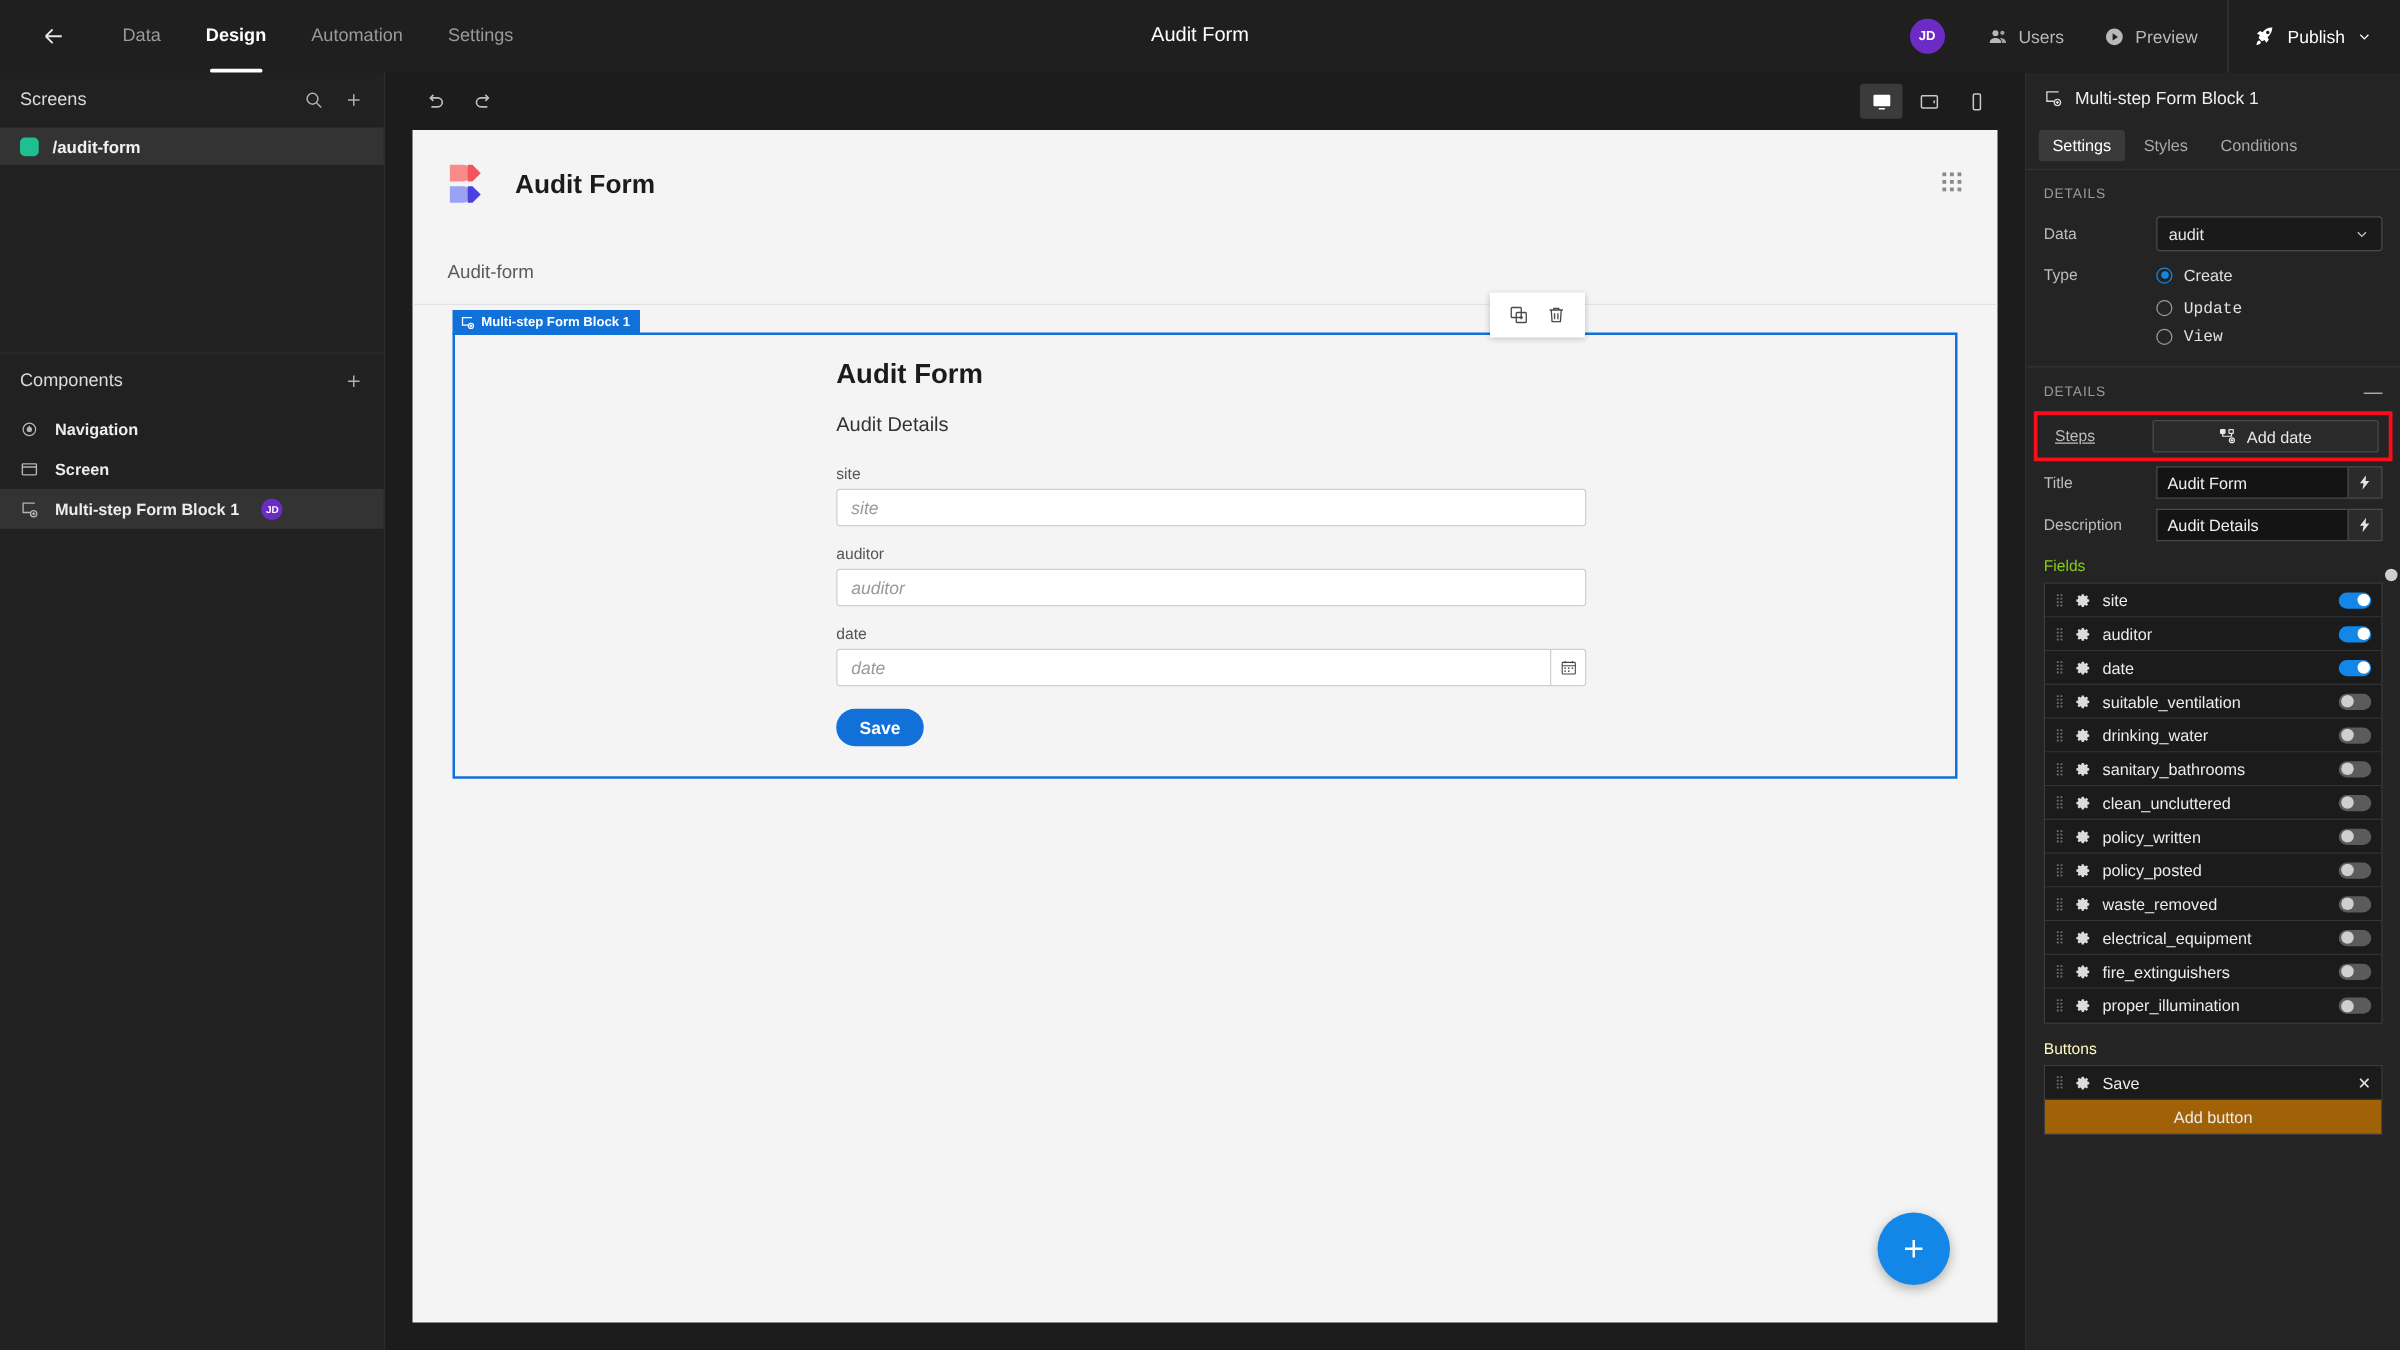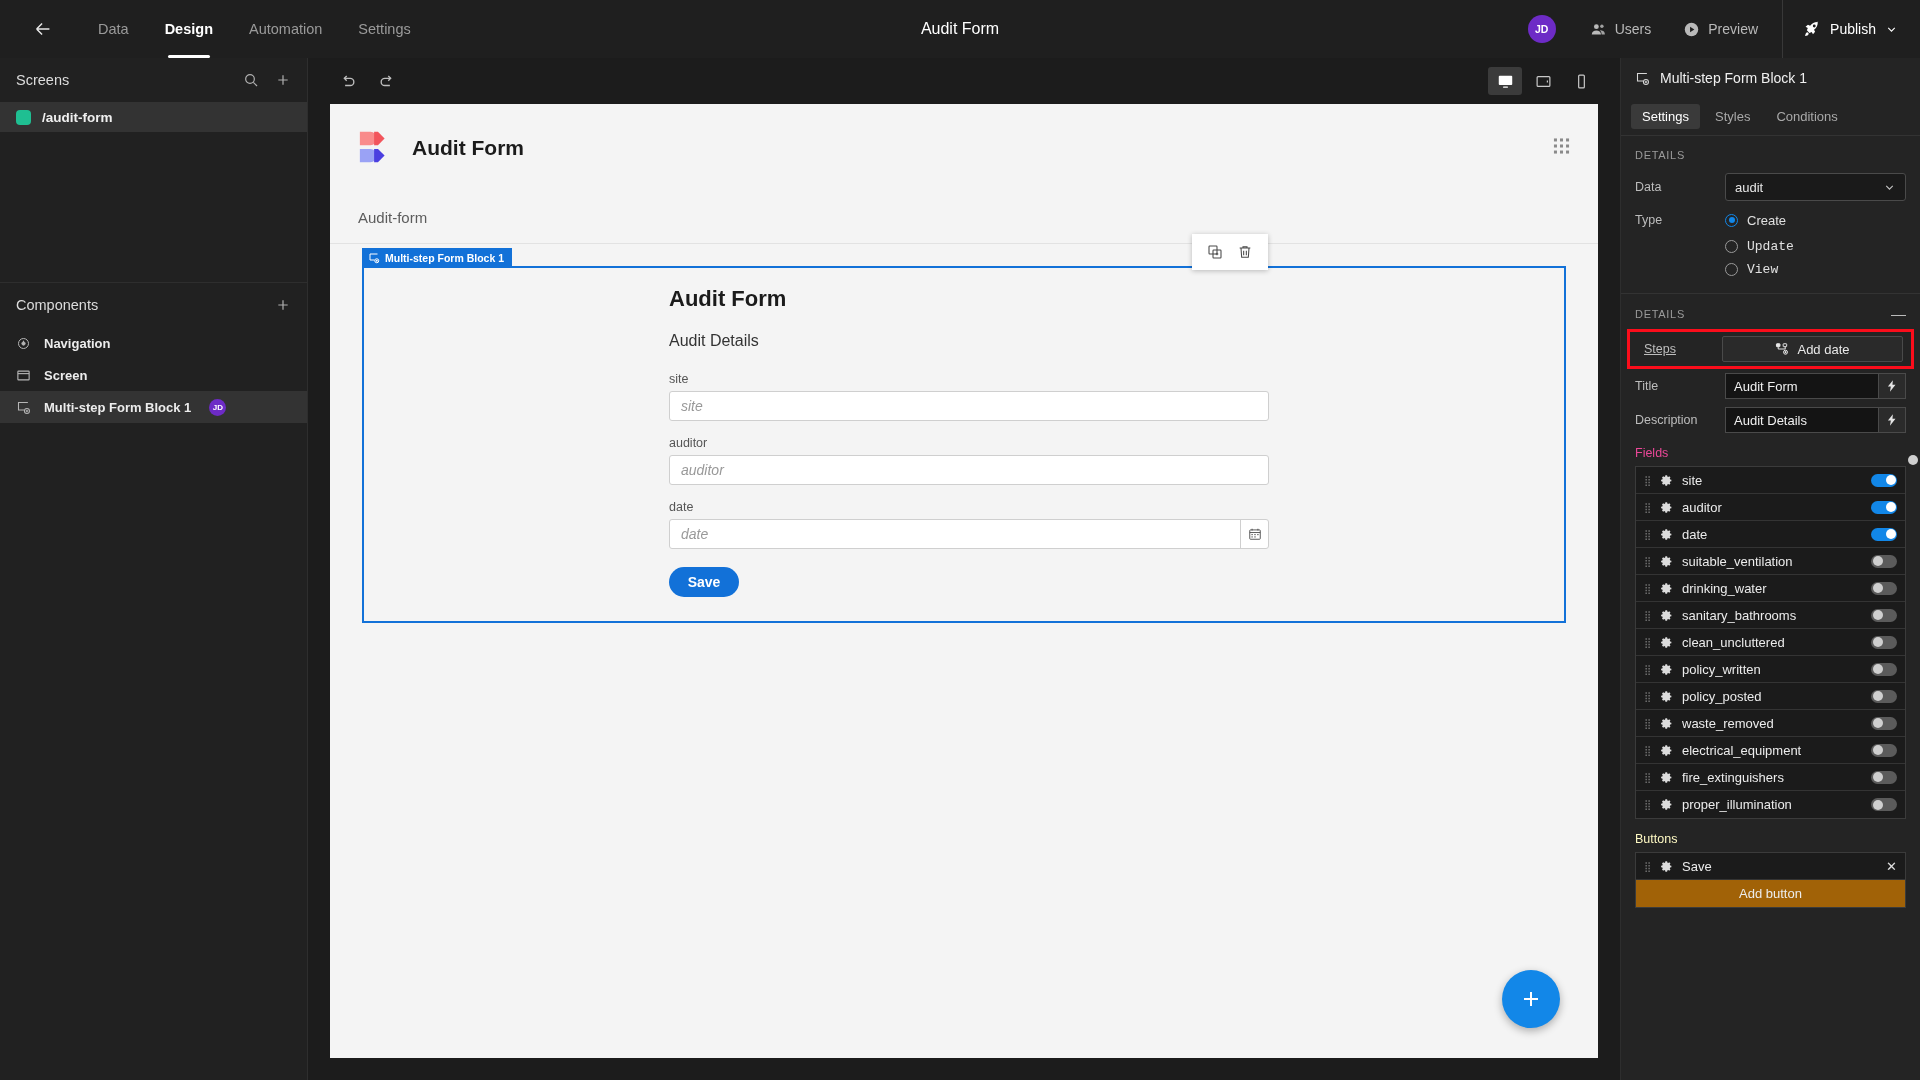--- a/index.html
+++ b/index.html
@@ -215,21 +215,21 @@
   .text-input {
     flex: 1; height: 26px; background: #141414; border: 1px solid #4a4a4a; border-right: none;
     display: flex; align-items: center; padding: 0 8px; font-size: 13px; color: #f0f0f0;
   }
   .bolt-btn {
     width: 28px; height: 26px; background: #2b2b2b; border: 1px solid #4a4a4a;
     display: flex; align-items: center; justify-content: center; color: #e4e4e4; cursor: pointer;
   }
 
   .fields-head { display: flex; align-items: center; padding: 9px 14px 6px 14px; }
-  .fields-head .t { font-size: 12.5px; color: #ec4899; }
+  .fields-head .t { font-size: 12.5px; color: #84cc16; }
   .fields-head .sw { margin-left: auto; }
   .list-box { margin: 0 14px; border: 1px solid #3b3b3b; }
   .list-item {
     height: 27px; display: flex; align-items: center; gap: 9px; padding: 0 8px;
     border-bottom: 1px solid #343434; font-size: 13px; color: #ececec; background: #1b1b1b;
   }
   .list-item:last-child { border-bottom: none; }
   .drag-dots { color: #6e6e6e; font-size: 10px; letter-spacing: -1px; line-height: 7px; width: 7px; cursor: grab; }
   .gear { color: #dcdcdc; display: flex; cursor: pointer; }
   .li-label { flex: 1; }

